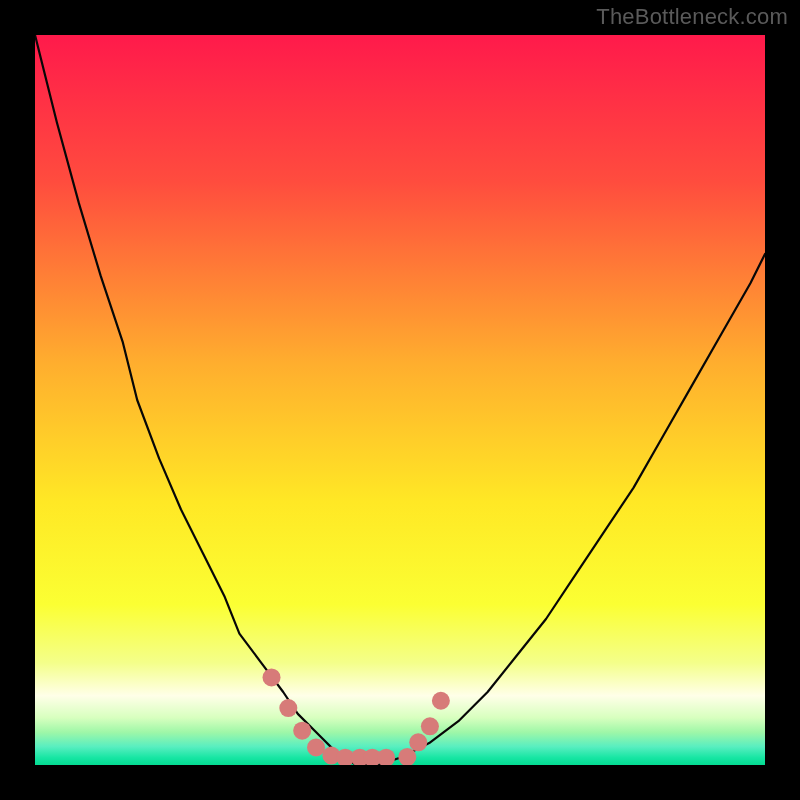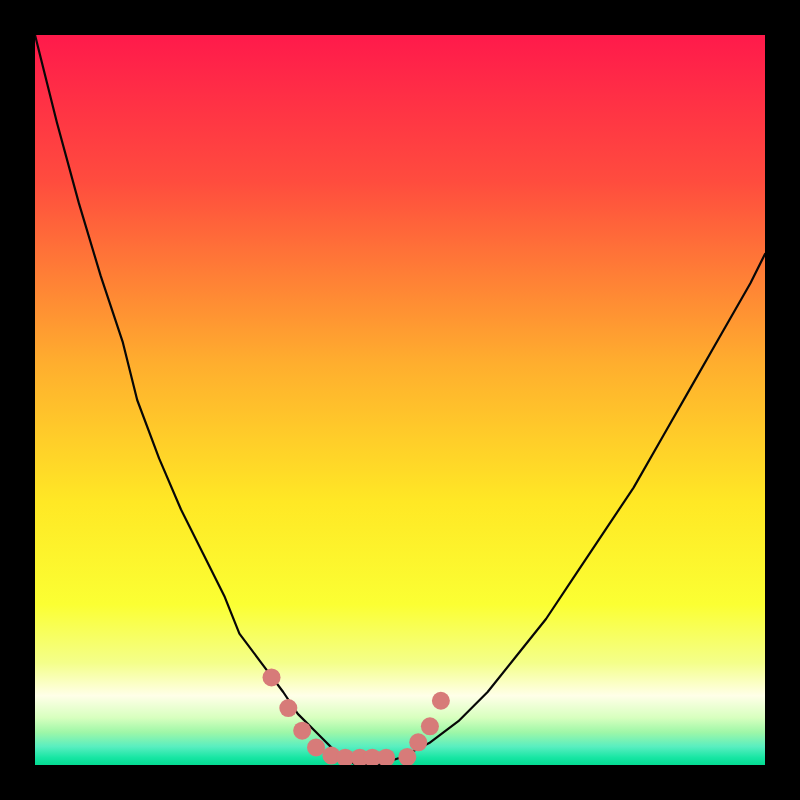--- a/index.html
+++ b/index.html
@@ -48,20 +48,21 @@
     font-size: 22px;
     font-weight: 500;
     letter-spacing: 0.2px;
     user-select: none;
   }
 </style>
 </head>
 <body>
 
 <div class="frame">
+  <div class="watermark">TheBottleneck.com</div>
 
   <div class="plot-area">
     <svg class="gradient" viewBox="0 0 730 730" preserveAspectRatio="none">
       <defs>
         <linearGradient id="bg" x1="0" y1="0" x2="0" y2="1">
             <stop offset="0%" stop-color="#ff1a4b"></stop>
             <stop offset="20%" stop-color="#ff4c3e"></stop>
             <stop offset="45%" stop-color="#ffae2e"></stop>
             <stop offset="64%" stop-color="#ffe825"></stop>
             <stop offset="78%" stop-color="#fbff33"></stop>

